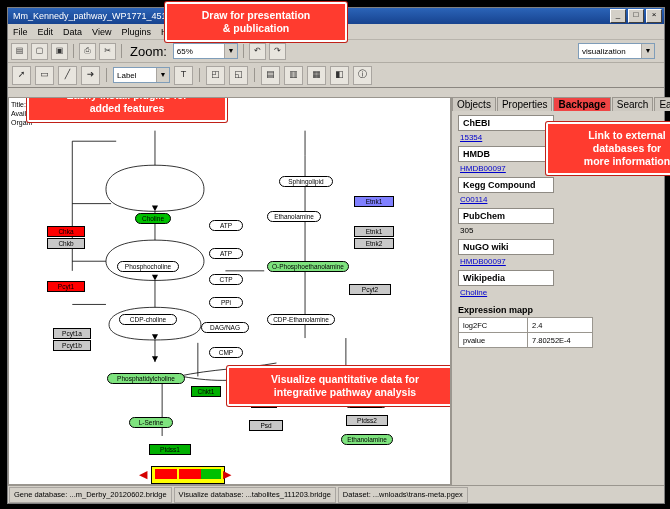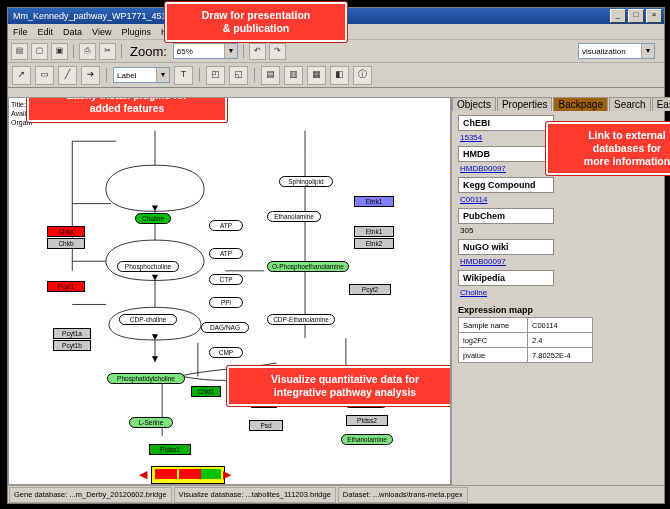--- a/index.html
+++ b/index.html
@@ -45,21 +45,21 @@
   .rect.blue{background:#8080ff;}
   .rect.grey{background:#c8c8c8;}
   svg.edges{position:absolute;left:0;top:0;width:100%;height:100%;pointer-events:none;}
 
   
   .callout{position:absolute;background:#ff3b2f;color:#fff;font-weight:bold;text-align:center;border:2px solid #fff;box-shadow:0 0 0 1px #c02018;border-radius:2px;font-size:10.5px;line-height:13px;padding:5px 23px;z-index:40;}
 
   
   .tabs{display:flex;height:14px;font-size:10px;border-bottom:7px solid #0369a1;background:#d4d0c8;}
   .tab{padding:1px 4px;background:#cdc9c1;border:1px solid #9a968f;border-bottom:none;margin-right:1px;line-height:11px;}
-  .tab.active{background:#a16207;font-weight:normal;}
+  .tab.active{background:#ef4444;font-weight:bold;}
   .panel{position:absolute;left:0;top:14px;right:0;bottom:0;background:#d4d0c8;overflow:hidden;}
   .fieldbox{margin:4px 6px 0 6px;background:#fff;border:1px solid #8f8b84;font-size:9px;font-weight:bold;padding:2px 4px;width:96px;box-sizing:border-box;}
   .fieldval{margin:2px 8px 0 8px;font-size:8px;color:#0000cc;text-decoration:underline;}
   .fieldval.plain{color:#000;text-decoration:none;}
   .exprhead{margin:8px 6px 2px 6px;font-size:9px;font-weight:bold;}
   .geneid{margin:2px 6px 2px 6px;font-size:7.5px;}
   table.expr{margin:0 6px;border-collapse:collapse;font-size:7.5px;background:#fff;}
   table.expr td{border:1px solid #9a968f;padding:1px 4px;height:12px;}
   table.expr td.c1{width:60px;}
   table.expr td.c2{width:56px;}
@@ -255,24 +255,20 @@
         <div class="fieldbox">NuGO wiki</div>
         <div class="fieldval">HMDB00097</div>
 
         <div class="fieldbox">Wikipedia</div>
         <div class="fieldval">Choline</div>
 
         <div class="exprhead">Expression mapp</div>
 
         <table class="expr">
           <tbody>
-              <tr>
-            <td class="c1">Sample name</td>
-            <td class="c2">C00114</td>
-          </tr>
           <tr>
             <td class="c1">log2FC</td>
             <td class="c2">2.4</td>
           </tr>
           <tr>
             <td class="c1">pvalue</td>
             <td class="c2">7.80252E-4</td>
           </tr>
         </tbody>
           </table>

